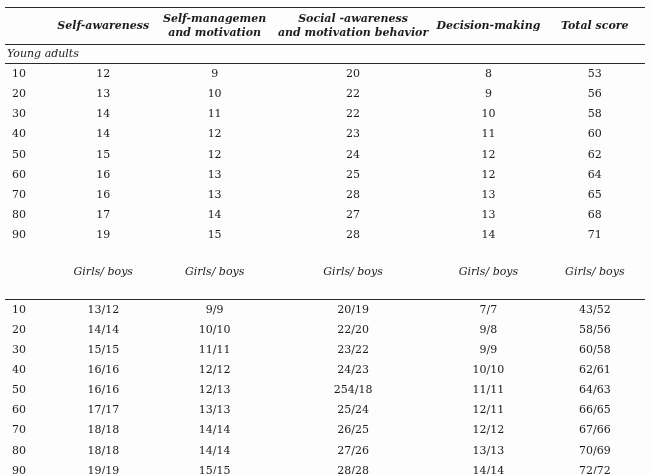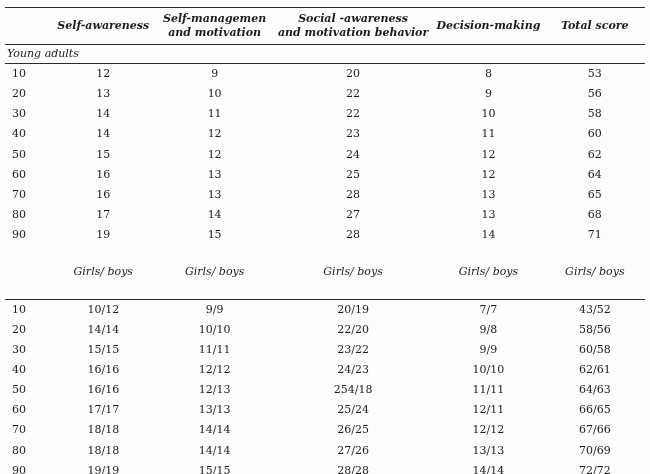--- a/index.html
+++ b/index.html
@@ -166,21 +166,21 @@
         <tr class="subheader-row">
           <td class="rowlabel"></td>
           <td>Girls/ boys</td>
           <td>Girls/ boys</td>
           <td>Girls/ boys</td>
           <td>Girls/ boys</td>
           <td>Girls/ boys</td>
         </tr>
         <tr>
           <td class="rowlabel">10</td>
-          <td class="datacell">10/12</td>
+          <td class="datacell">13/12</td>
           <td class="datacell">9/9</td>
           <td class="datacell">20/19</td>
           <td class="datacell">7/7</td>
           <td class="datacell">43/52</td>
         </tr>
         <tr>
           <td class="rowlabel">20</td>
           <td class="datacell">14/14</td>
           <td class="datacell">10/10</td>
           <td class="datacell">22/20</td>

